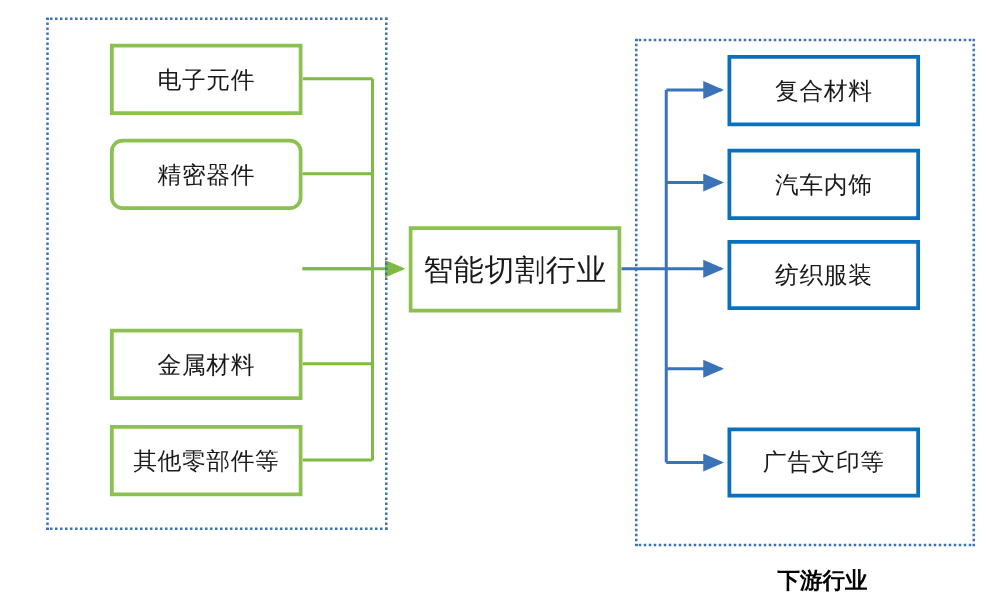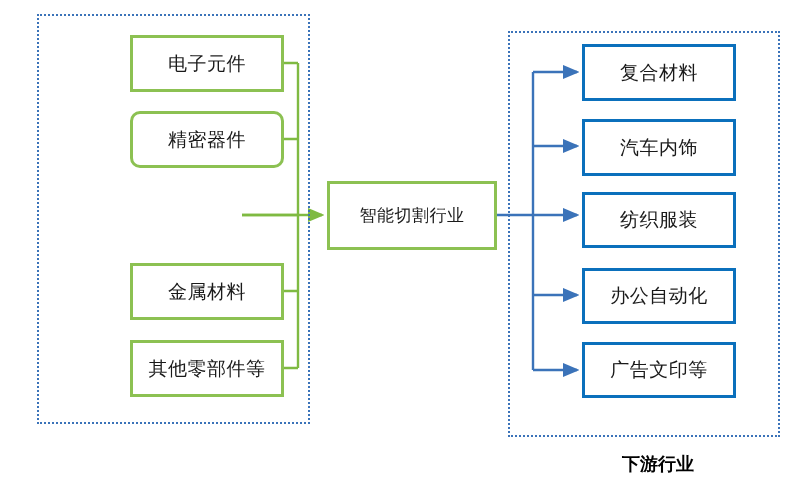--- a/index.html
+++ b/index.html
@@ -24,23 +24,23 @@
     box-sizing:border-box;
     display:flex;
     align-items:center;
     justify-content:center;
     background:#ffffff;
     font-size:19px;
     color:#1a1a1a;
     letter-spacing:0.5px;
     white-space:nowrap;
   }
-  .node.green{border:3px solid #8CC152;margin-left:42px;}
+  .node.green{border:3px solid #8CC152;}
   .node.blue{border:3px solid #0B70BC;}
-  .node.center{border:3px solid #8CC152;font-size:17px;}
+  .node.center{border:3px solid #8CC152;font-size:24px;}
 
   .group-label{
     position:absolute;
     font-size:18px;
     font-weight:bold;
     color:#000000;
     text-align:center;
     white-space:nowrap;
   }
   svg.wires{
@@ -90,18 +90,17 @@
   <div class="node green" style="left:88px;top:35px;width:154px;height:57px;">电子元件</div>
   <div class="node green" style="left:88px;top:111px;width:154px;height:57px;border-radius:10px;">精密器件</div>
   <div class="node green" style="left:88px;top:263px;width:154px;height:57px;">金属材料</div>
   <div class="node green" style="left:88px;top:340px;width:154px;height:57px;">其他零部件等</div>
 
   <div class="node center" style="left:327px;top:181px;width:170px;height:69px;">智能切割行业</div>
 
   <div class="node blue" style="left:582px;top:44px;width:154px;height:57px;">复合材料</div>
   <div class="node blue" style="left:582px;top:119px;width:154px;height:57px;">汽车内饰</div>
   <div class="node blue" style="left:582px;top:192px;width:154px;height:56px;">纺织服装</div>
-  <div class="node blue" style="left:582px;top:268px;width:154px;height:56px;">办公自动化</div>
   <div class="node blue" style="left:582px;top:342px;width:154px;height:56px;">广告文印等</div>
 
   <div class="group-label" style="left:558px;top:452px;width:200px;">下游行业</div>
 
 </div>
 
 </body></html>

